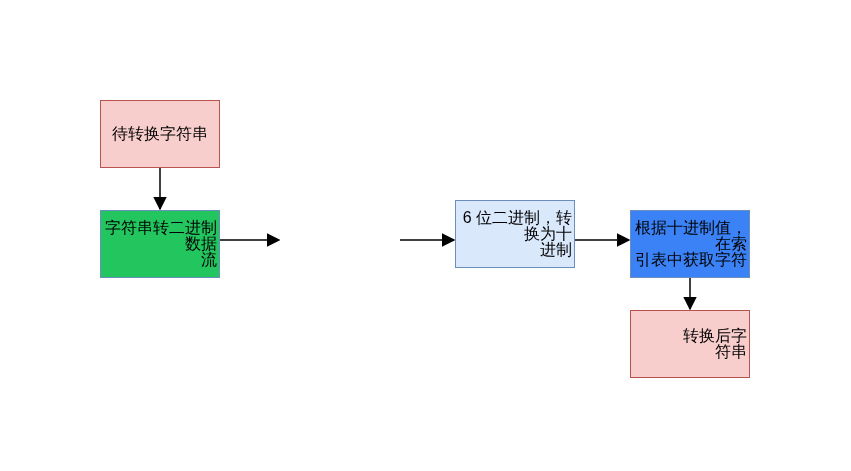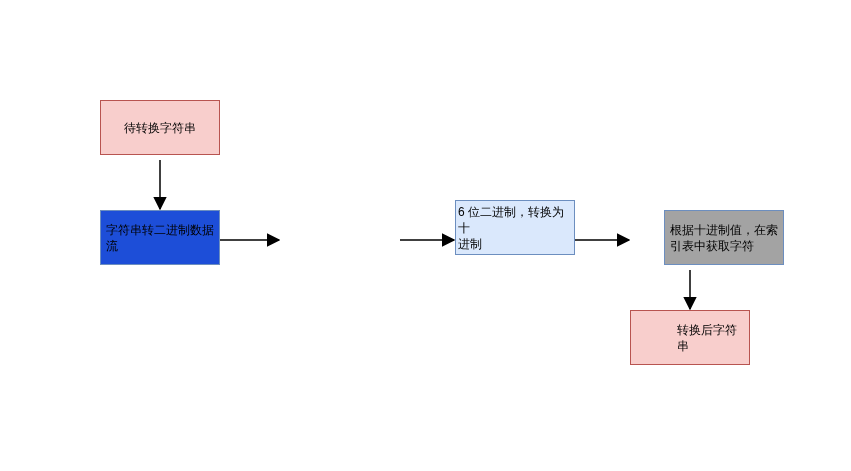--- a/index.html
+++ b/index.html
@@ -18,28 +18,28 @@
     left: 0; top: 0;
     width: 851px; height: 471px;
     pointer-events: none;
   }
   .edge-line { stroke: #000000; stroke-width: 1.5; fill: none; }
   .arrowhead-fill { fill: #000000; }
 
   .node {
     position: absolute;
     width: 120px;
-    height: 55px;
+    height: 68px;
     box-sizing: border-box;
     border: 1px solid;
     display: flex;
     align-items: center;
     justify-content: center;
-    text-align: left;
-    font-size: 12px;
+    text-align: right;
+    font-size: 16px;
     line-height: 16px;
     color: #000000;
   }
   .node .node-label { white-space: pre-line; padding: 0 2px; }
 
   .node.terminal { background: #f8cecc; border-color: #b85450; }
   .node.process  { background: #dae8fc; border-color: #6c8ebf; }
 
   .pos-start      { left: 100px; top: 100px; }
   .pos-to-binary  { left: 100px; top: 210px; }
@@ -73,32 +73,32 @@
     </g>
     <g>
       <line class="edge-line" x1="690" y1="270" x2="690" y2="309" marker-end="url(#arrow)" style="stroke: rgb(0, 0, 0);"></line>
     </g>
   </svg>
 
   <div class="node terminal pos-start" style="background-color: rgb(248, 206, 204); border-color: rgb(184, 84, 80);">
     <span class="node-label">待转换字符串</span>
   </div>
 
-  <div class="node process pos-to-binary" style="background-color: #1d4ed8; border-color: rgb(108, 142, 191);">
+  <div class="node process pos-to-binary" style="background-color: #22c55e; border-color: rgb(108, 142, 191);">
     <span class="node-label">字符串转二进制数据
 流</span>
   </div>
 
 
   <div class="node process pos-to-decimal" style="background-color: rgb(218, 232, 252); border-color: rgb(108, 142, 191);">
     <span class="node-label">6 位二进制，转换为十
 进制</span>
   </div>
 
-  <div class="node process pos-lookup" style="background-color: #a3a3a3; border-color: rgb(108, 142, 191); margin-left: 34px;">
+  <div class="node process pos-lookup" style="background-color: #3b82f6; border-color: rgb(108, 142, 191);">
     <span class="node-label">根据十进制值，在索
 引表中获取字符</span>
   </div>
 
   <div class="node terminal pos-end" style="background-color: rgb(248, 206, 204); border-color: rgb(184, 84, 80);">
     <span class="node-label">转换后字符串</span>
   </div>
 
 </div>
 

